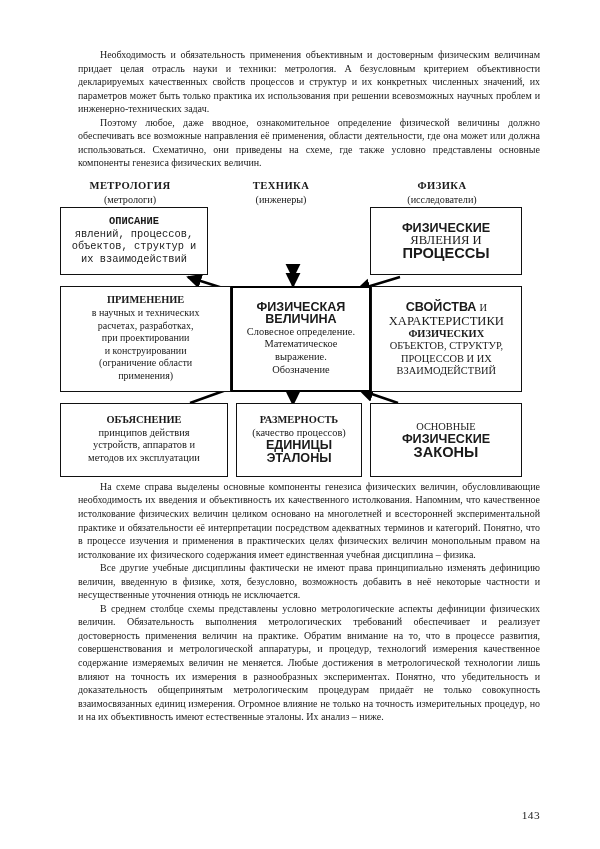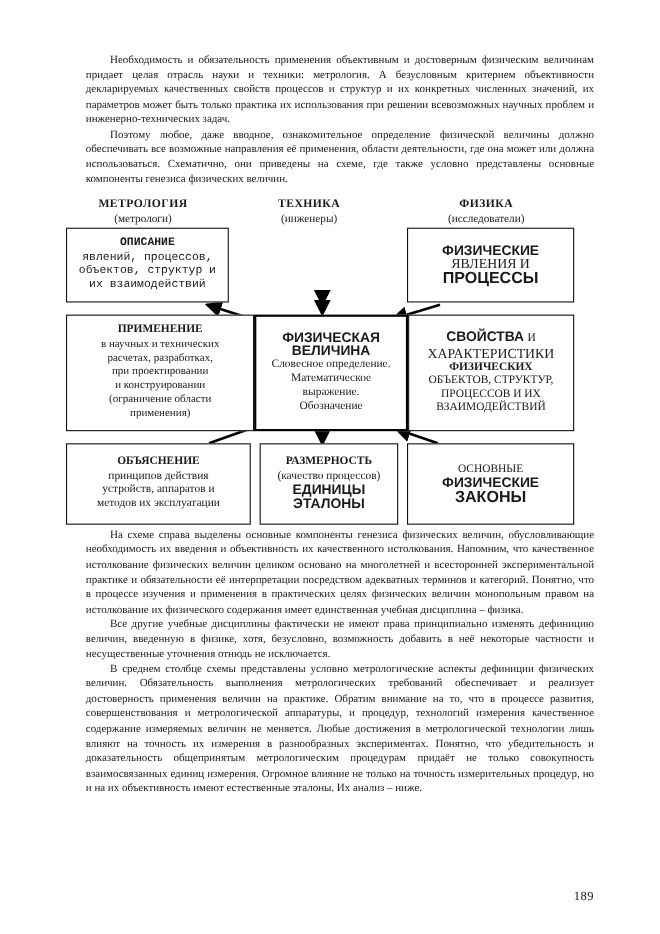--- a/index.html
+++ b/index.html
@@ -239,14 +239,14 @@
         </div>
       </div>
 
     </div>
   </div>
 
   <p class="body-text">На схеме справа выделены основные компоненты генезиса физических величин, обусловливающие необходимость их введения и объективность их качественного истолкования. Напомним, что качественное истолкование физических величин целиком основано на многолетней и всесторонней экспериментальной практике и обязательности её интерпретации посредством адекватных терминов и категорий. Понятно, что в процессе изучения и применения в практических целях физических величин монопольным правом на истолкование их физического содержания имеет единственная учебная дисциплина – физика.</p>
   <p class="body-text">Все другие учебные дисциплины фактически не имеют права принципиально изменять дефиницию величин, введенную в физике, хотя, безусловно, возможность добавить в неё некоторые частности и несущественные уточнения отнюдь не исключается.</p>
   <p class="body-text">В среднем столбце схемы представлены условно метрологические аспекты дефиниции физических величин. Обязательность выполнения метрологических требований обеспечивает и реализует достоверность применения величин на практике. Обратим внимание на то, что в процессе развития, совершенствования и метрологической аппаратуры, и процедур, технологий измерения качественное содержание измеряемых величин не меняется. Любые достижения в метрологической технологии лишь влияют на точность их измерения в разнообразных экспериментах. Понятно, что убедительность и доказательность общепринятым метрологическим процедурам придаёт не только совокупность взаимосвязанных единиц измерения. Огромное влияние не только на точность измерительных процедур, но и на их объективность имеют естественные эталоны. Их анализ – ниже.</p>
 
-  <div class="pagenum">189</div>
+  <div class="pagenum">143</div>
 </div>
 
 </body></html>

